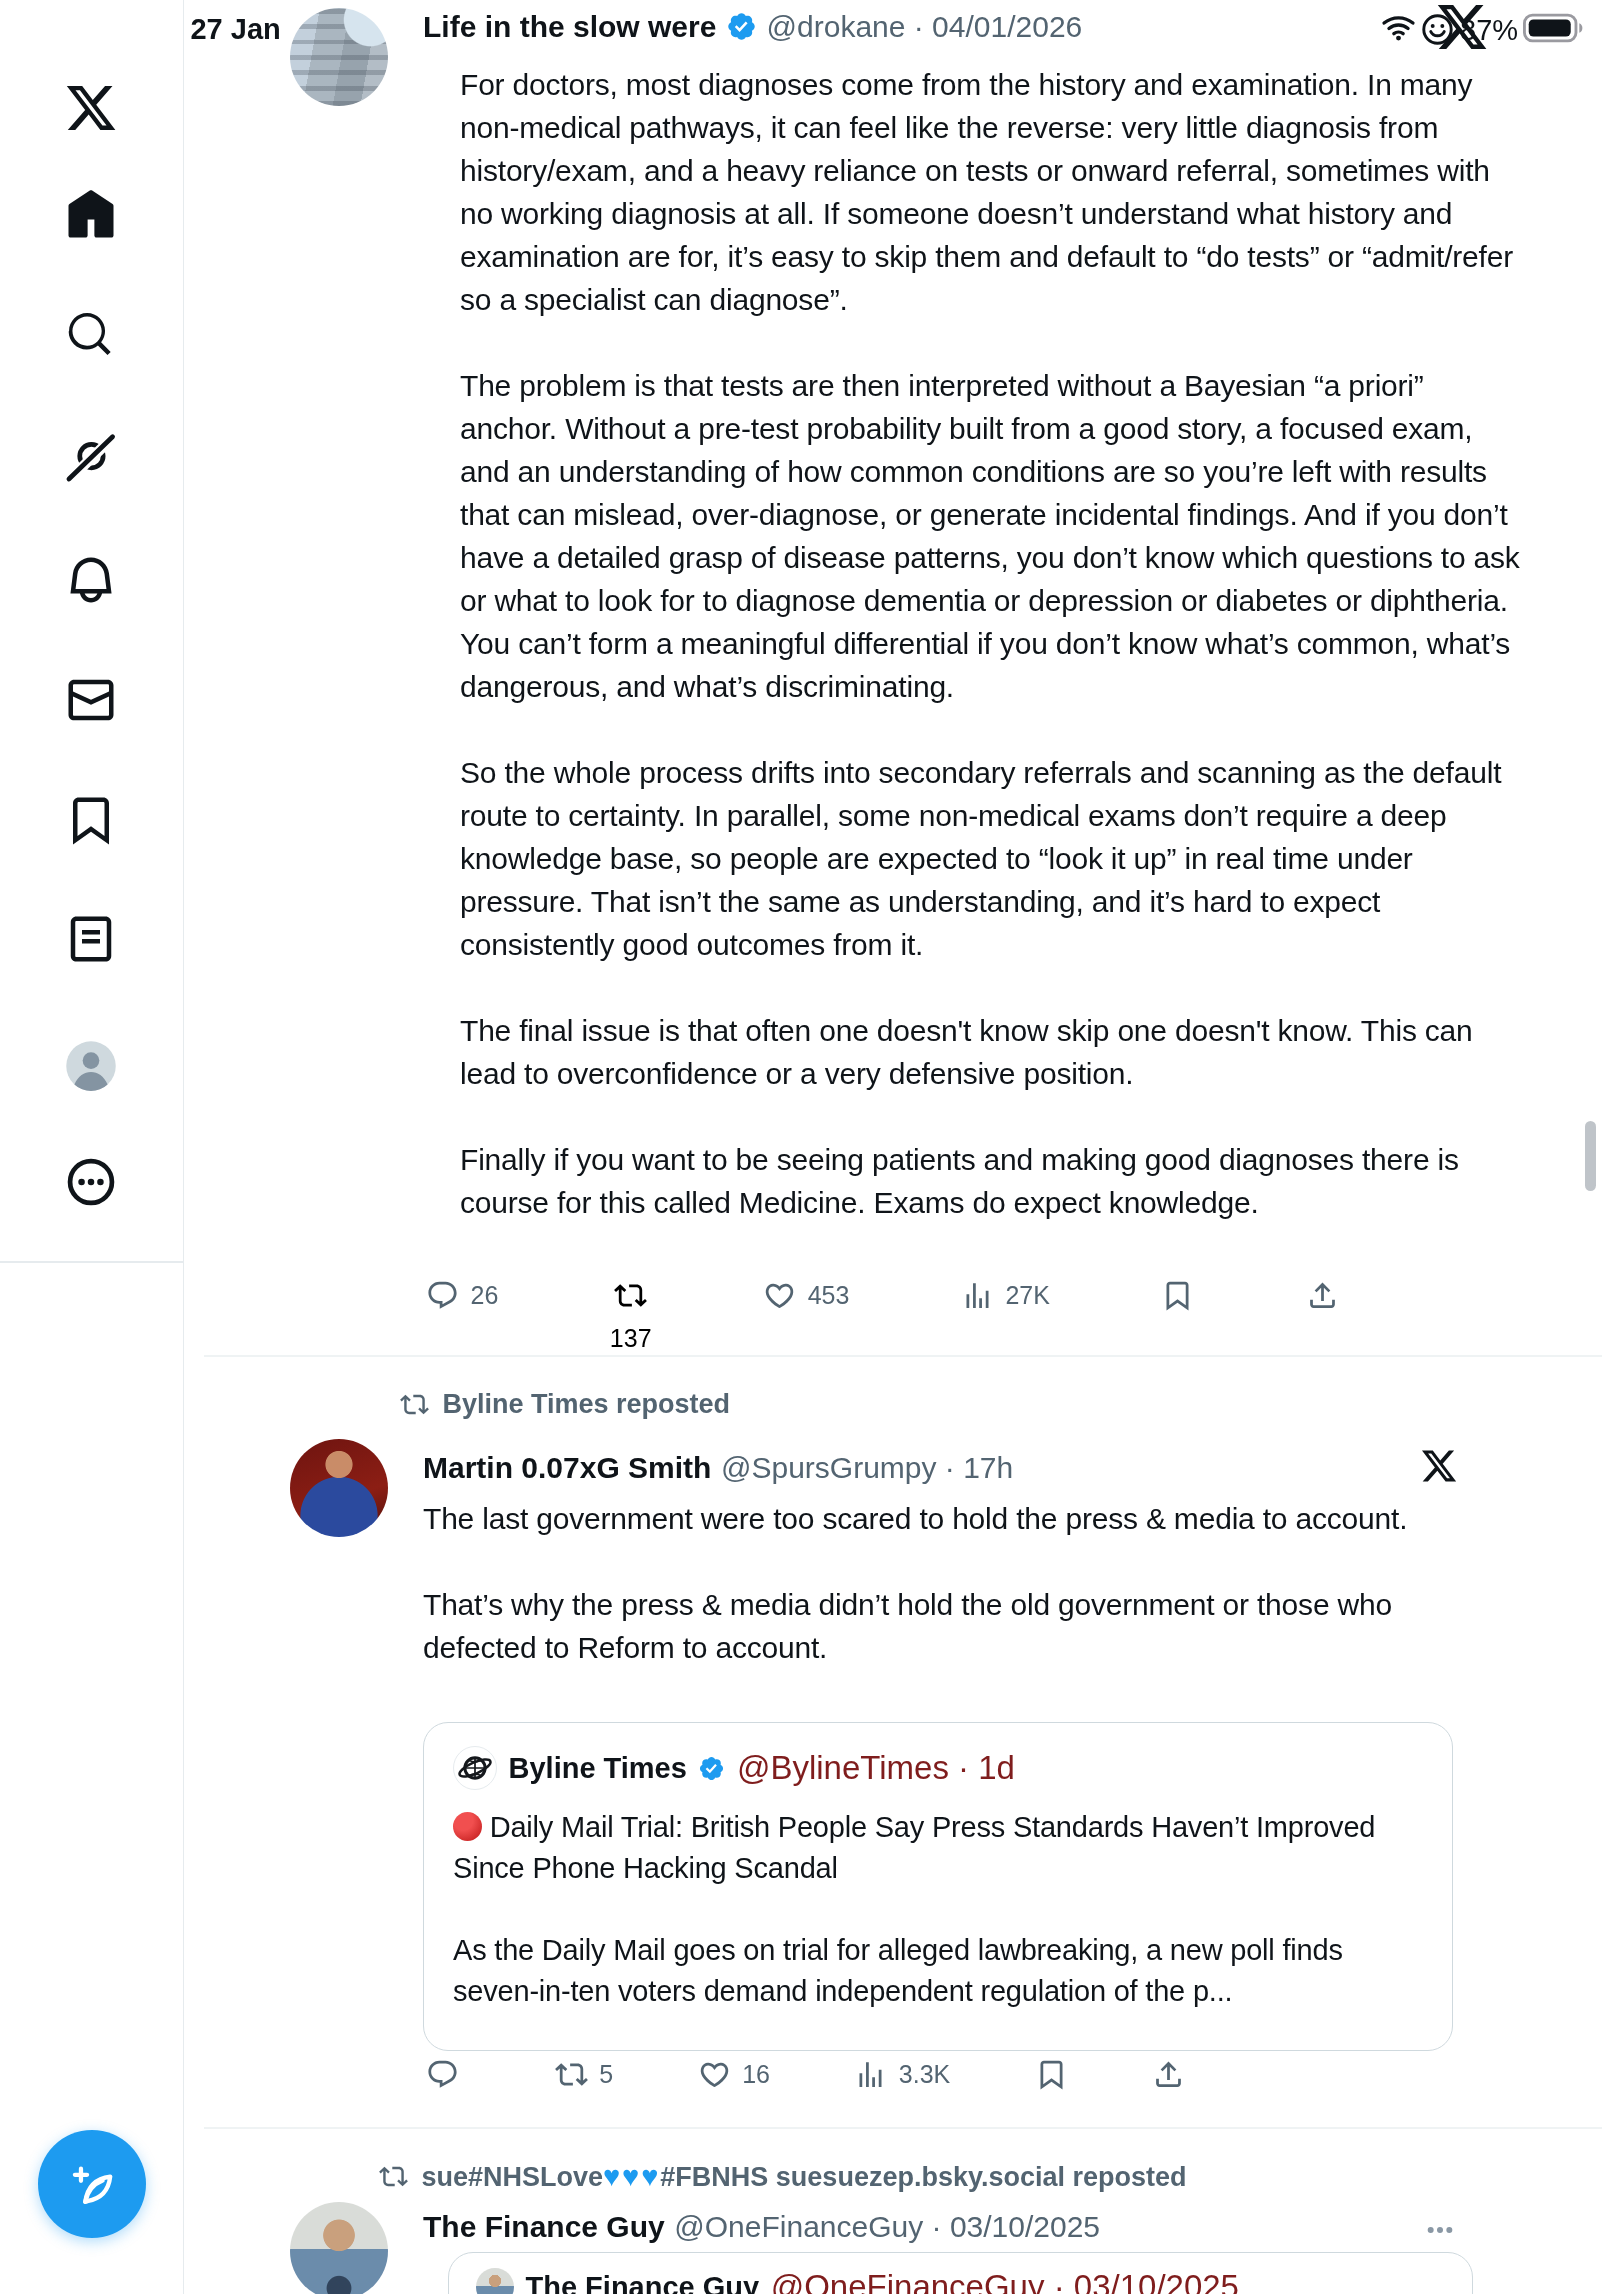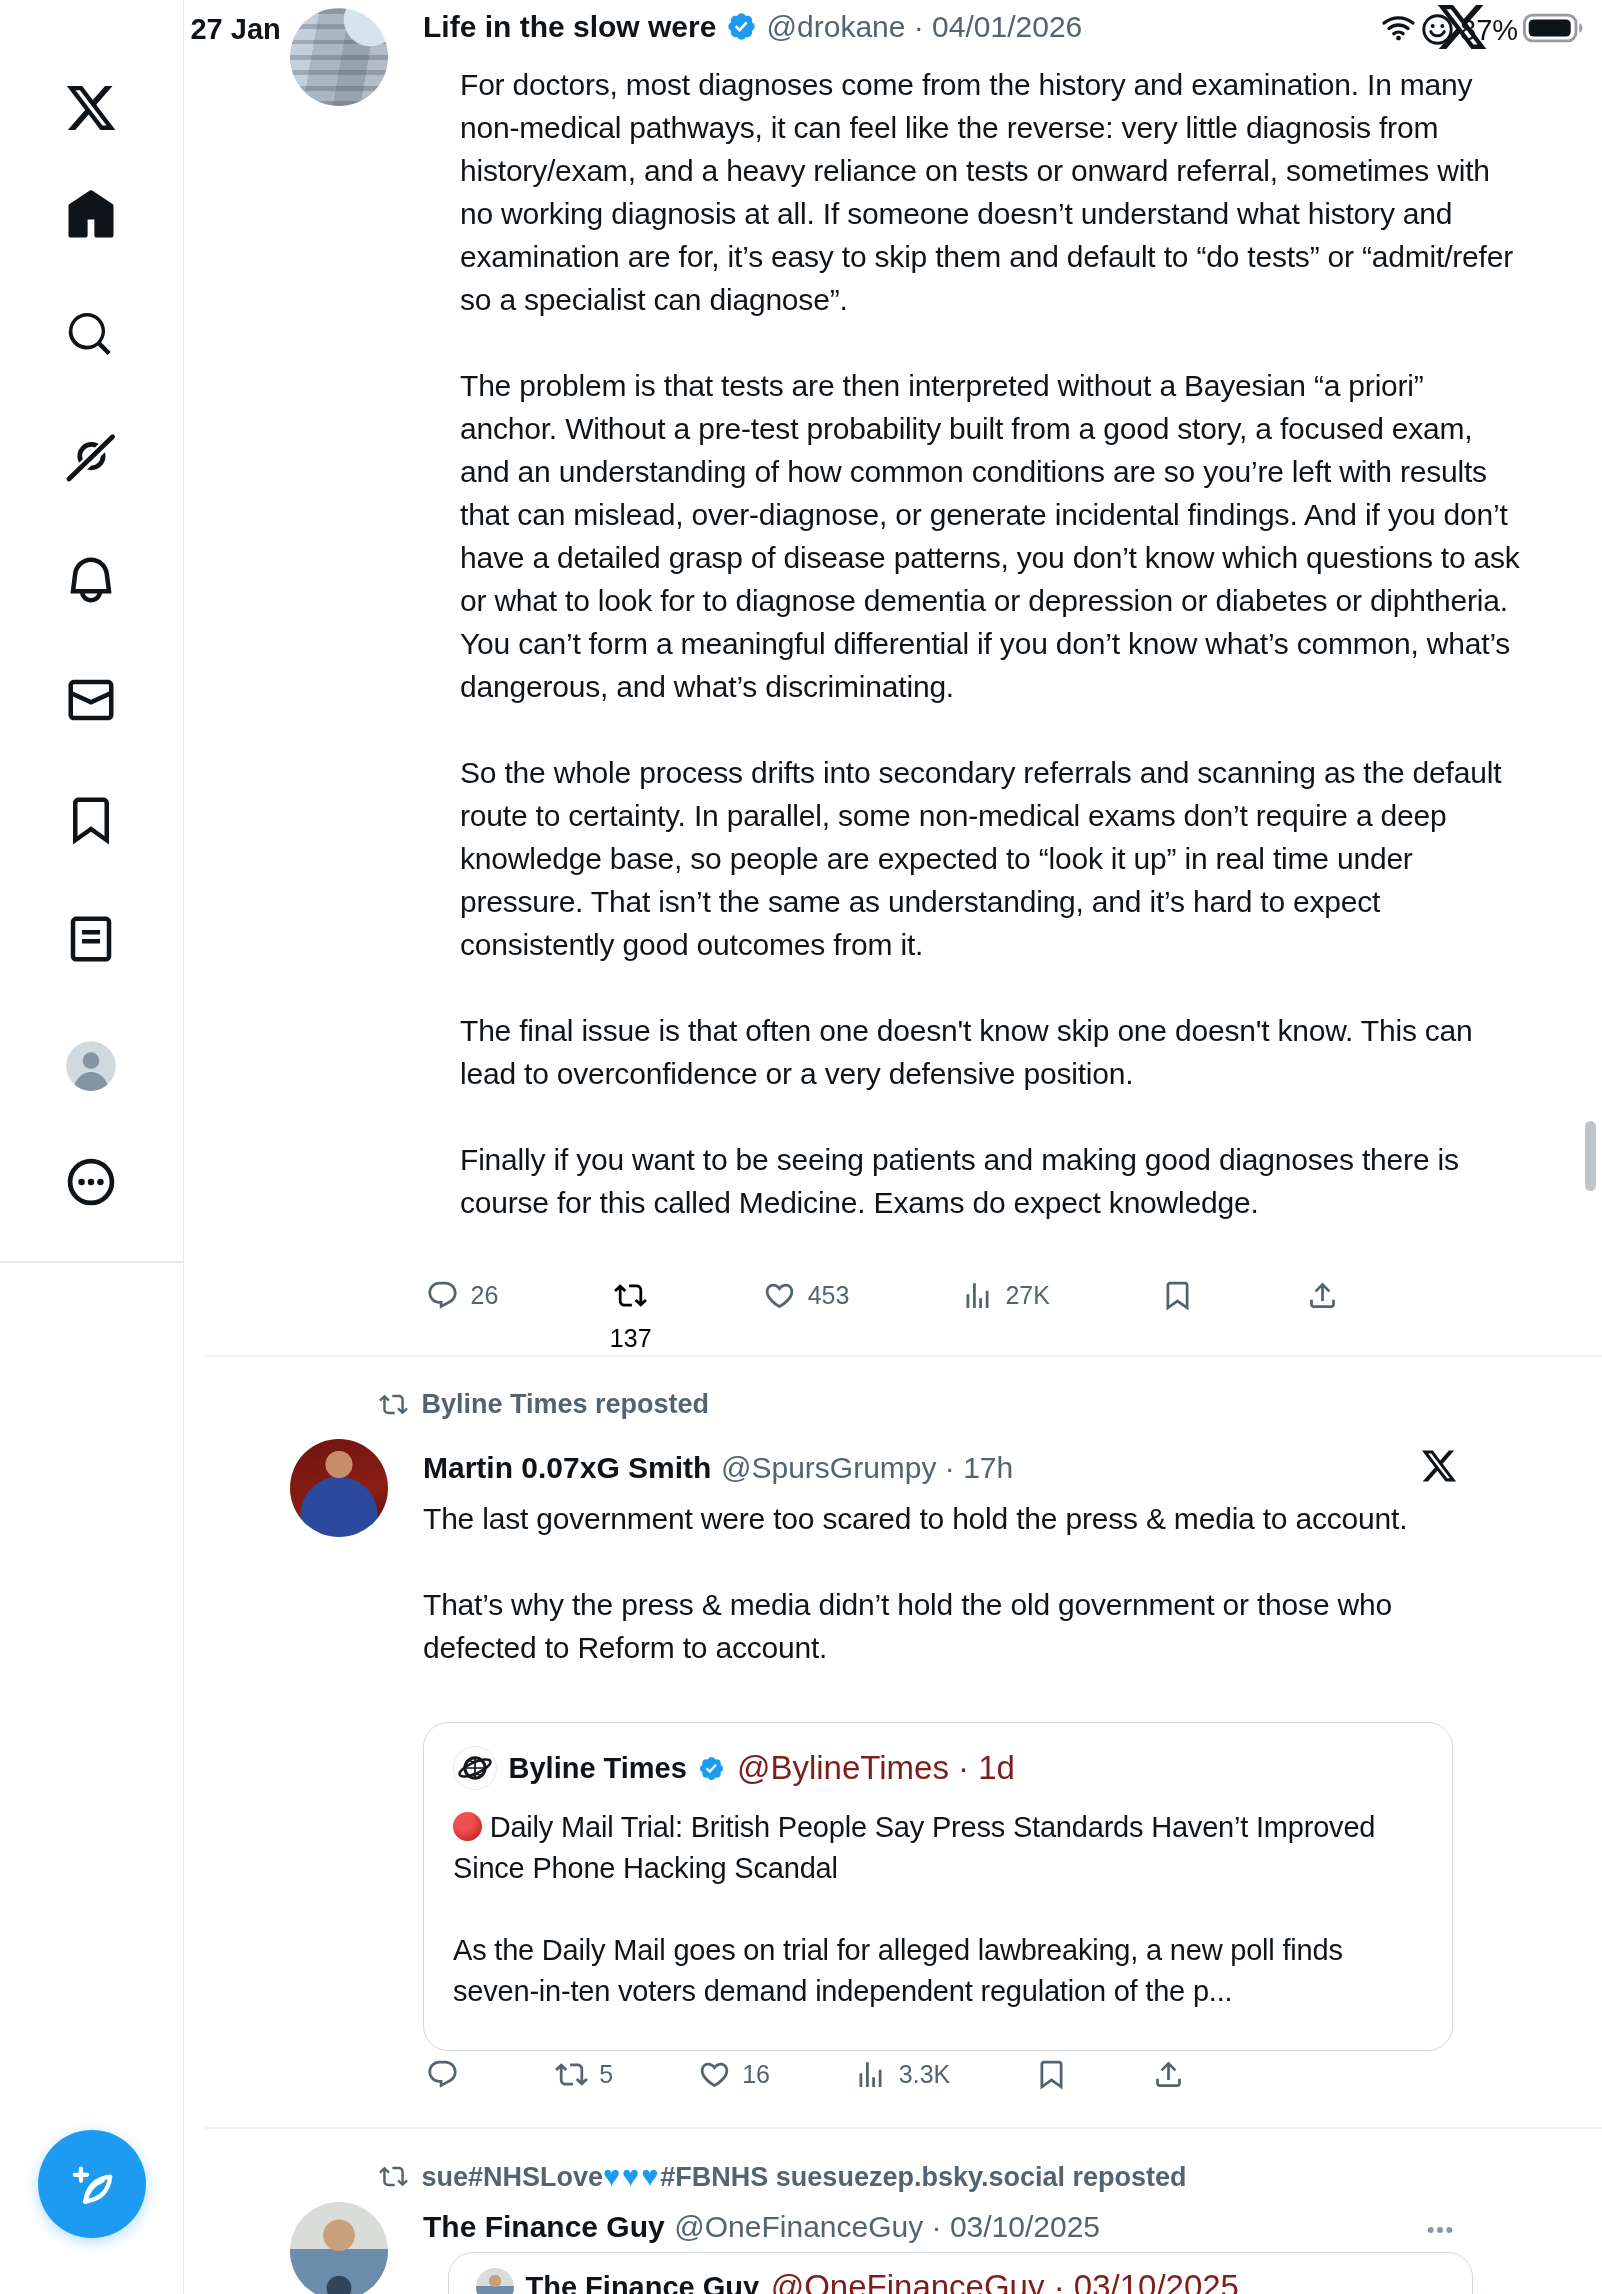--- a/index.html
+++ b/index.html
@@ -285,21 +285,21 @@
     </div>
     <div class="stat">
       <svg viewBox="0 0 34 34" width="33" height="33">
           <use href="#i-share"></use>
         </svg>
     </div>
   </div>
 
   <div class="abs hr" style="left:204px;top:1355px;right:0;"></div>
 
-  <div class="abs repost-ctx" style="left:379px;top:1389px;">
+  <div class="abs repost-ctx" style="left:400px;top:1389px;">
     <svg viewBox="0 0 30 30" width="29" height="29">
         <use href="#i-repost"></use>
       </svg>
     <span>Byline Times reposted</span>
   </div>
 
   <div class="abs avatar av-main av-martin" style="left:290px;top:1439px;"></div>
   <div class="abs hrow" style="left:423px;top:1451px;">
     <span class="name">Martin 0.07xG Smith</span>
     <span class="meta">@SpursGrumpy · 17h</span>

